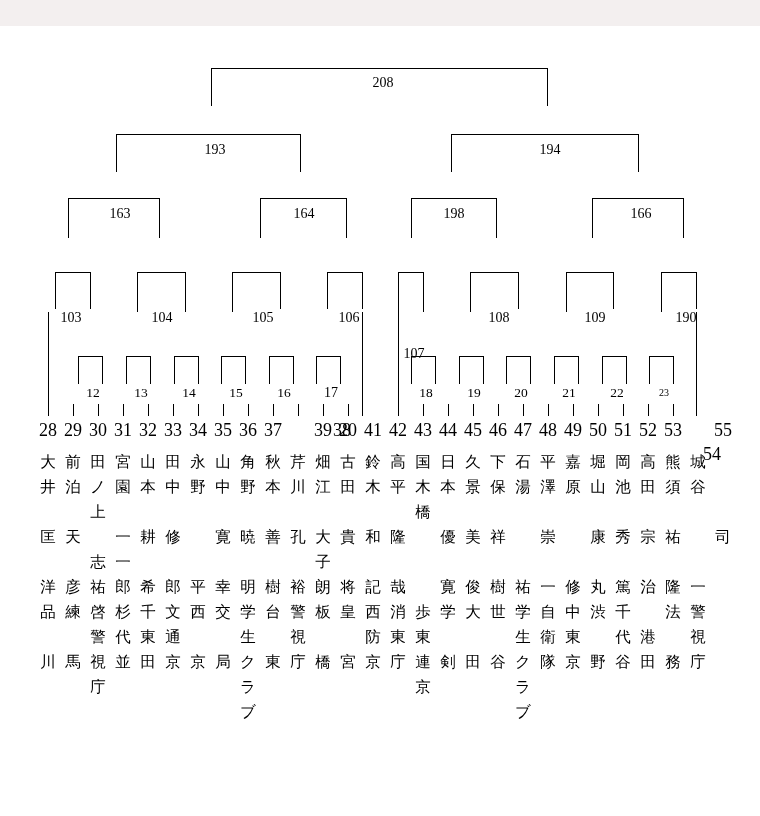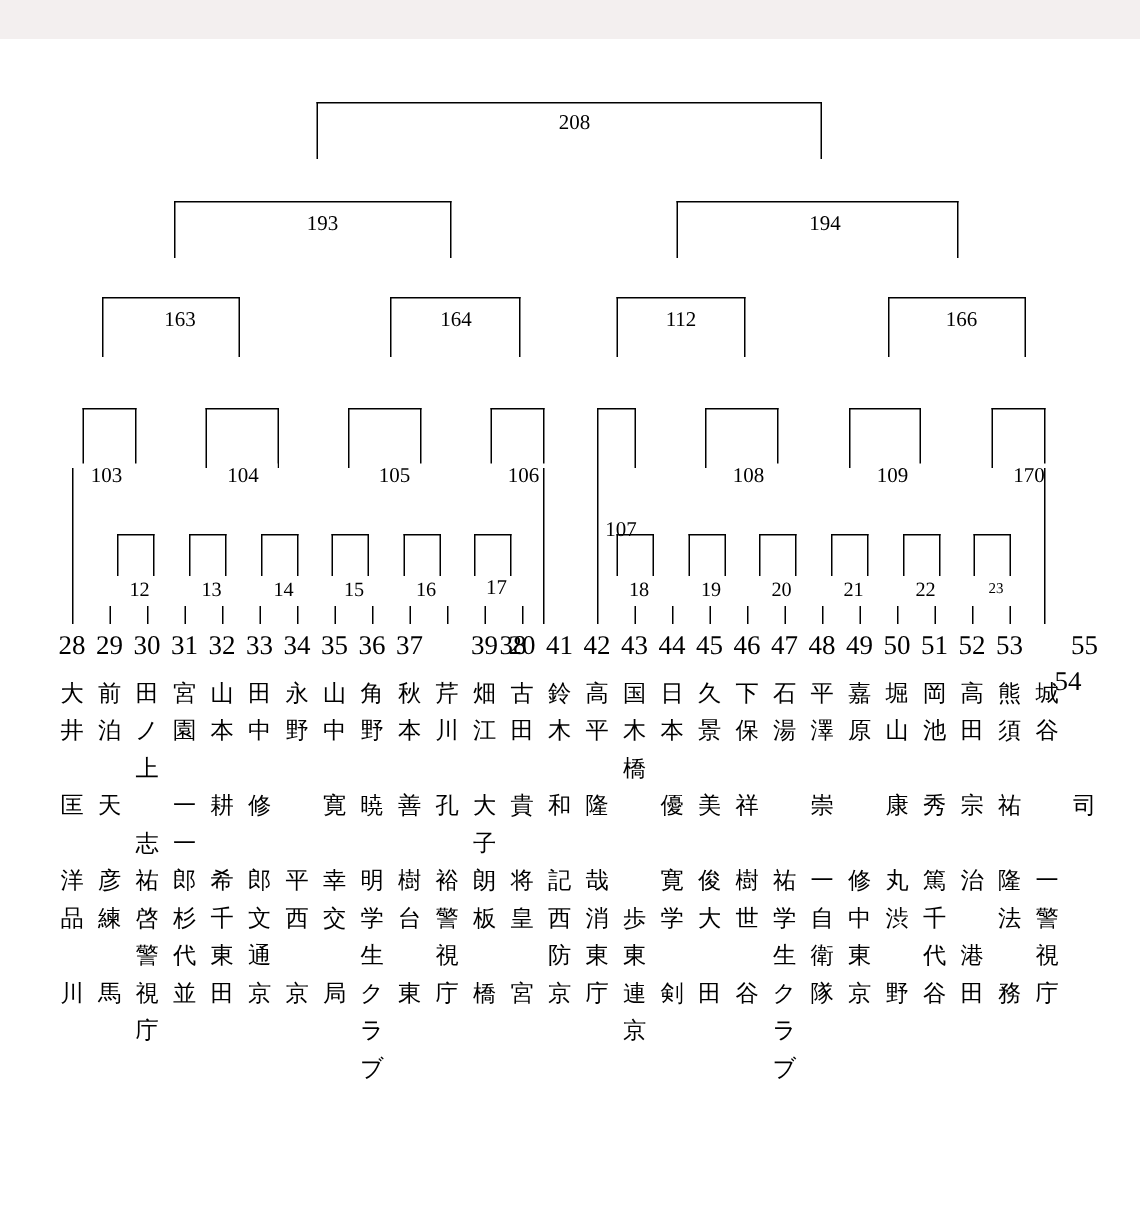--- a/index.html
+++ b/index.html
@@ -128,21 +128,21 @@
     <div class="node" style="left:95px; top:179px; width:44px;">163</div>
 
     <div class="vline" style="left:260px; top:172px; height:40px;"></div>
     <div class="vline" style="left:346px; top:172px; height:40px;"></div>
     <div class="hline" style="left:260px; top:172px; width:87px;"></div>
     <div class="node" style="left:279px; top:179px; width:44px;">164</div>
 
     <div class="vline" style="left:411px; top:172px; height:40px;"></div>
     <div class="vline" style="left:496px; top:172px; height:40px;"></div>
     <div class="hline" style="left:411px; top:172px; width:86px;"></div>
-    <div class="node" style="left:429px; top:179px; width:44px;">112</div>
+    <div class="node" style="left:429px; top:179px; width:44px;">198</div>
 
     <div class="vline" style="left:592px; top:172px; height:40px;"></div>
     <div class="vline" style="left:683px; top:172px; height:40px;"></div>
     <div class="hline" style="left:592px; top:172px; width:92px;"></div>
     <div class="node" style="left:616px; top:179px; width:44px;">166</div>
 
     <div class="vline" style="left:55px;  top:246px; height:40px;"></div>
     <div class="vline" style="left:90px;  top:246px; height:40px;"></div>
     <div class="hline" style="left:55px;  top:246px; width:36px;"></div>
     <div class="node" style="left:48px; top:283px; width:40px;">103</div>
@@ -173,21 +173,21 @@
     <div class="node" style="left:476px; top:283px; width:40px;">108</div>
 
     <div class="vline" style="left:566px; top:246px; height:40px;"></div>
     <div class="vline" style="left:613px; top:246px; height:40px;"></div>
     <div class="hline" style="left:566px; top:246px; width:48px;"></div>
     <div class="node" style="left:572px; top:283px; width:40px;">109</div>
 
     <div class="vline" style="left:661px; top:246px; height:40px;"></div>
     <div class="vline" style="left:696px; top:246px; height:40px;"></div>
     <div class="hline" style="left:661px; top:246px; width:36px;"></div>
-    <div class="node" style="left:663px; top:283px; width:40px;">170</div>
+    <div class="node" style="left:663px; top:283px; width:40px;">190</div>
 
     <div class="vline" style="left:78px;  top:330px; height:32px;"></div>
     <div class="vline" style="left:102px; top:330px; height:32px;"></div>
     <div class="hline" style="left:78px;  top:330px; width:25px;"></div>
     <div class="node" style="left:74px; top:358px; width:32px; font-size:13.5px;">12</div>
 
     <div class="vline" style="left:126px; top:330px; height:32px;"></div>
     <div class="vline" style="left:150px; top:330px; height:32px;"></div>
     <div class="hline" style="left:126px; top:330px; width:25px;"></div>
     <div class="node" style="left:122px; top:358px; width:32px; font-size:13.5px;">13</div>

